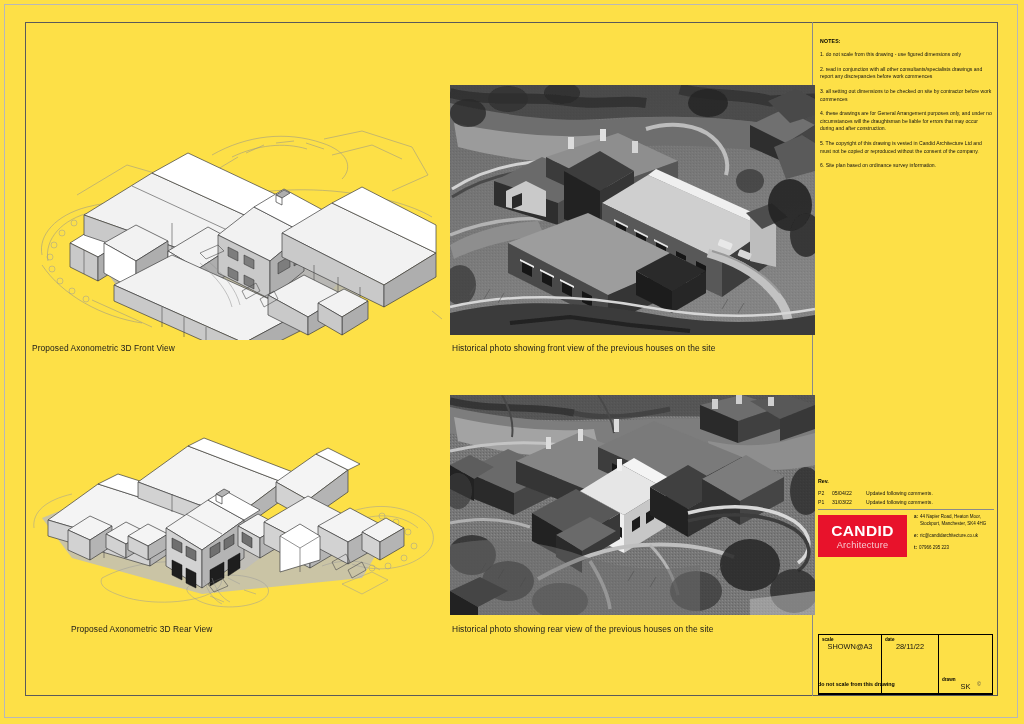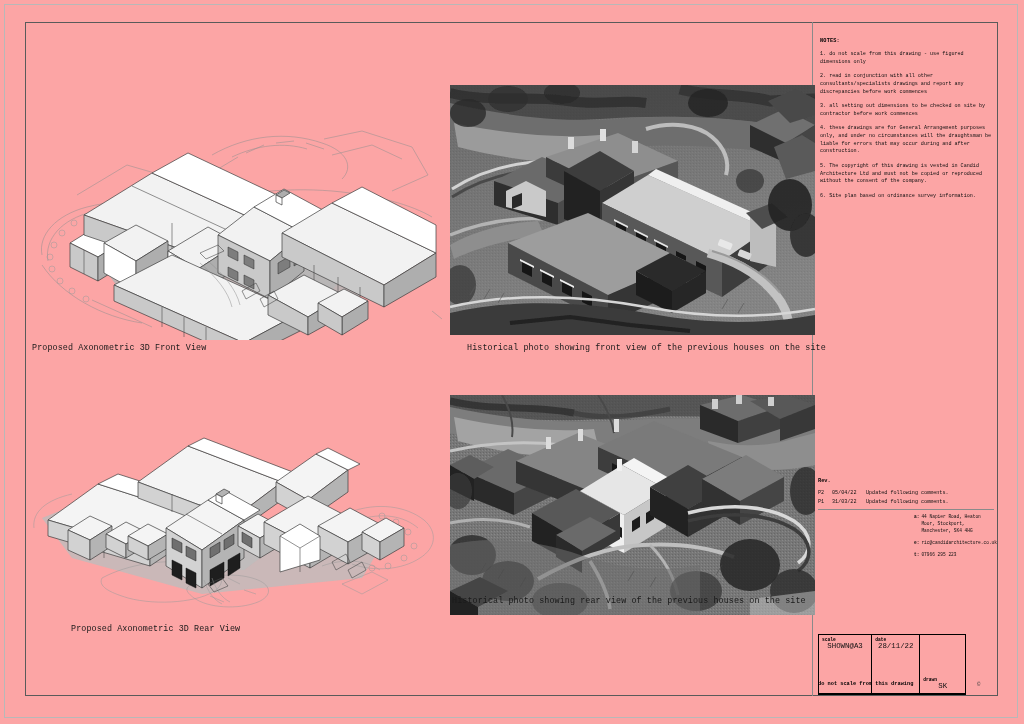--- a/index.html
+++ b/index.html
@@ -6,23 +6,22 @@
   html, body {
     margin: 0;
     padding: 0;
     background: #ffffff;
     font-family: "Liberation Sans", sans-serif;
   }
   #sheet {
     position: relative;
     width: 1024px;
     height: 724px;
-    background: #fca5a5;
+    background: #fde047;
     overflow: hidden;
-    font-family: Liberation Mono, monospace;
   }
   
   .page-edge {
     position: absolute;
     left: 4px; top: 4px;
     width: 1014px; height: 714px;
     border: 1px solid #b8b8b8;
     box-sizing: border-box;
   }
   .drawing-border {
@@ -171,21 +170,21 @@
   .info-value {
     font-size: 7.8px;
     color: #111;
     margin-bottom: 8px;
   }
 
   
   #title-table {
     position: absolute;
     left: 818px; top: 634px;
-    width: 148px;
+    width: 175px;
     border: 1.6px solid #000;
     box-sizing: border-box;
   }
   .tt-row {
     display: flex;
     border-bottom: 1px solid #000;
   }
   .tt-row.last { border-bottom: none; }
   .tt-cell {
     box-sizing: border-box;
@@ -471,21 +470,21 @@
         <path d="M60,238 L120,232 L180,240 L240,246" stroke="#181818" stroke-width="4" fill="none" opacity="0.7"></path>
 
         <g stroke="#555" stroke-width="1" opacity="0.6">
           <path d="M20,210 L26,200 M34,214 L40,204 M48,218 L54,208"></path>
           <path d="M272,224 L278,214 M288,228 L294,218"></path>
         </g>
       </g>
     </svg>
   </div>
 
-  <div class="caption" style="left:467px; top:343px;">Historical photo showing front view of the previous houses on the site</div>
+  <div class="caption" style="left:452px; top:343px;">Historical photo showing front view of the previous houses on the site</div>
 
   <div class="axo-panel" style="left:32px; top:408px; width:410px; height:215px;">
     <svg width="410" height="215" viewBox="0 0 410 215">
       <defs>
         <style>
           .g  { fill:#ffffff; stroke:#3c3c3c; stroke-width:0.7; }
           .gs { fill:#d2d2d2; stroke:#3c3c3c; stroke-width:0.7; }
           .gd { fill:#b4b4b4; stroke:#3c3c3c; stroke-width:0.7; }
           .gr { fill:#f4f4f4; stroke:#3c3c3c; stroke-width:0.7; }
           .gg { fill:#6f6f6f; stroke:#222; stroke-width:0.5; }
@@ -717,21 +716,21 @@
         </g>
 
         <path d="M0,196 L30,182 L58,196 L28,212 Z" fill="#454545"></path>
         <path d="M0,196 L28,212 L28,220 L0,220 Z" fill="#202020"></path>
 
         <path d="M300,204 L365,196 L365,220 L300,220 Z" fill="#bcbcbc" opacity="0.55"></path>
       </g>
     </svg>
   </div>
 
-  <div class="caption" style="left:452px; top:596px;">Historical photo showing rear view of the previous houses on the site</div>
+  <div class="caption" style="left:452px; top:624px;">Historical photo showing rear view of the previous houses on the site</div>
 
   <div id="notes-col">
     <div class="notes-title">NOTES:</div>
     <div class="note-item">1. do not scale from this drawing - use figured dimensions only</div>
     <div class="note-item">2. read in conjunction with all other consultants/specialists drawings and report any discrepancies before work commences</div>
     <div class="note-item">3. all setting out dimensions to be checked on site by contractor before work commences</div>
     <div class="note-item">4. these drawings are for General Arrangement purposes only, and under no circumstances will the draughtsman be liable for errors that may occur during and after construction.</div>
     <div class="note-item">5. The copyright of this drawing is vested in Candid Architecture Ltd and must not be copied or reproduced without the consent of the company.</div>
     <div class="note-item">6. Site plan based on ordinance survey information.</div>
   </div>
@@ -744,20 +743,24 @@
       <span class="rev-desc">Updated following comments.</span>
     </div>
     <div class="rev-row">
       <span class="rev-code">P1</span>
       <span class="rev-date">31/03/22</span>
       <span class="rev-desc">Updated following comments.</span>
     </div>
     <div class="rev-rule"></div>
   </div>
 
+  <div id="logo-box">
+    <div class="logo-main">CANDID</div>
+    <div class="logo-sub">Architecture</div>
+  </div>
 
   <div id="contact-block">
     <div class="contact-line">
       <span class="contact-key">a:</span>
       <span class="contact-val">44 Napier Road, Heaton Moor, Stockport, Manchester, SK4 4HG</span>
     </div>
     <div class="contact-line">
       <span class="contact-key">e:</span>
       <span class="contact-val">ric@candidarchitecture.co.uk</span>
     </div>

